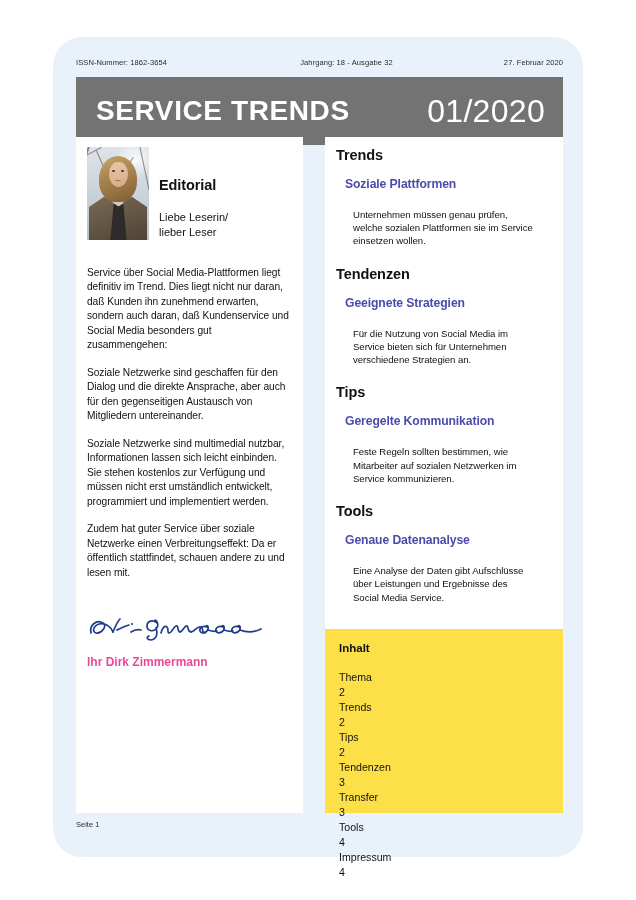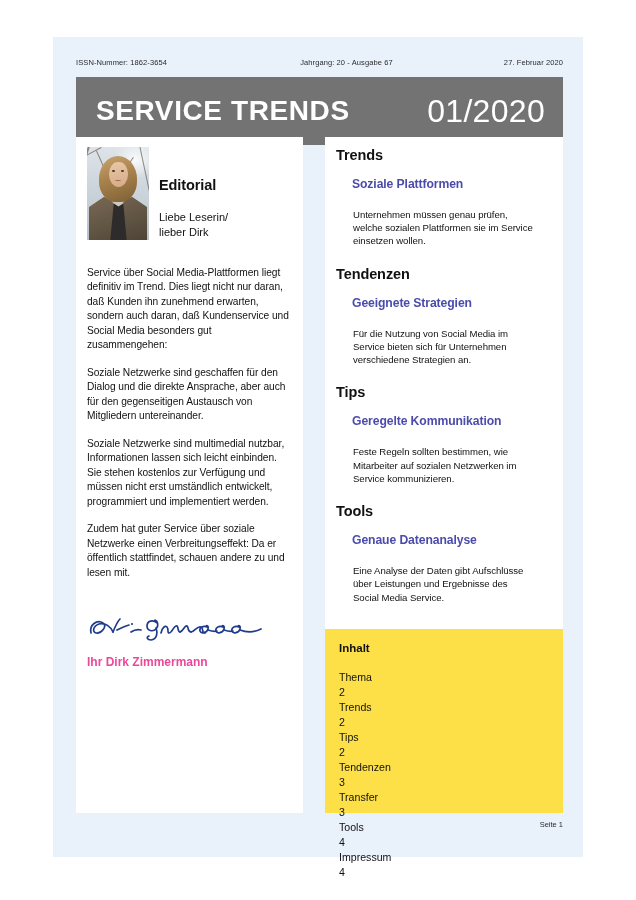--- a/index.html
+++ b/index.html
@@ -16,20 +16,21 @@
 
   
   .page-canvas {
     position: absolute;
     left: 53px;
     top: 37px;
     width: 530px;
     height: 820px;
     background: #e9f1fb;
     box-sizing: border-box;
+    border-radius: 29px;
   }
 
   
   .meta-row {
     position: absolute;
     left: 23px;
     top: 21px;
     width: 487px;
     display: flex;
     justify-content: space-between;
@@ -209,21 +210,21 @@
     font-size: 14.5px;
     font-weight: bold;
     color: #111111;
     margin: 0 0 14px 0;
     letter-spacing: -0.1px;
   }
   .section-sub {
     font-size: 12.2px;
     font-weight: bold;
     color: #4b4bab;
-    margin: 0 0 6px 16px;
+    margin: 0 0 6px 9px;
     letter-spacing: -0.1px;
   }
   .section-text {
     font-size: 9.6px;
     line-height: 1.38;
     color: #111111;
     margin: 17px;
     letter-spacing: -0.05px;
   }
 
@@ -248,33 +249,32 @@
     line-height: 1.42;
     flex-direction: column;
   }
 
   
   .footer {
     position: absolute;
     left: 23px;
     top: 783px;
     width: 487px;
-    text-align: right;
     font-size: 7.5px;
     color: #2b2b2b;
   }
 </style>
 </head>
 <body>
 
 <div class="page-canvas">
 
   <div class="meta-row">
     <span>ISSN-Nummer: 1862-3654</span>
-    <span class="meta-center">Jahrgang: 20 - Ausgabe 67</span>
+    <span class="meta-center">Jahrgang: 18 - Ausgabe 32</span>
     <span>27. Februar 2020</span>
   </div>
 
   <div class="title-band">
     <div class="title-main">SERVICE TRENDS</div>
     <div class="title-issue">01/2020</div>
   </div>
 
   <div class="col-left">
 
@@ -292,21 +292,21 @@
         <div class="hair"></div>
         <div class="face"></div>
         <div class="eye eye-l"></div>
         <div class="eye eye-r"></div>
         <div class="mouth"></div>
       </div>
       <div class="editorial-titles">
         <h2 class="editorial-title">Editorial</h2>
         <div class="editorial-salutation">
           <div>Liebe Leserin/</div>
-          <div>lieber Dirk</div>
+          <div>lieber Leser</div>
         </div>
       </div>
     </div>
 
     <div class="editorial-body">
       <p>Service über Social Media-Plattformen liegt definitiv im Trend. Dies liegt nicht nur daran, daß Kunden ihn zunehmend erwarten, sondern auch daran, daß Kundenservice und Social Media besonders gut zusammengehen:</p>
       <p>Soziale Netzwerke sind geschaffen für den Dialog und die direkte Ansprache, aber auch für den gegenseitigen Austausch von Mitgliedern untereinander.</p>
       <p>Soziale Netzwerke sind multimedial nutzbar, Informationen lassen sich leicht einbinden. Sie stehen kostenlos zur Verfügung und müssen nicht erst umständlich entwickelt, programmiert und implementiert werden.</p>
       <p>Zudem hat guter Service über soziale Netzwerke einen Verbreitungseffekt: Da er öffentlich stattfindet, schauen andere zu und lesen mit.</p>
     </div>

